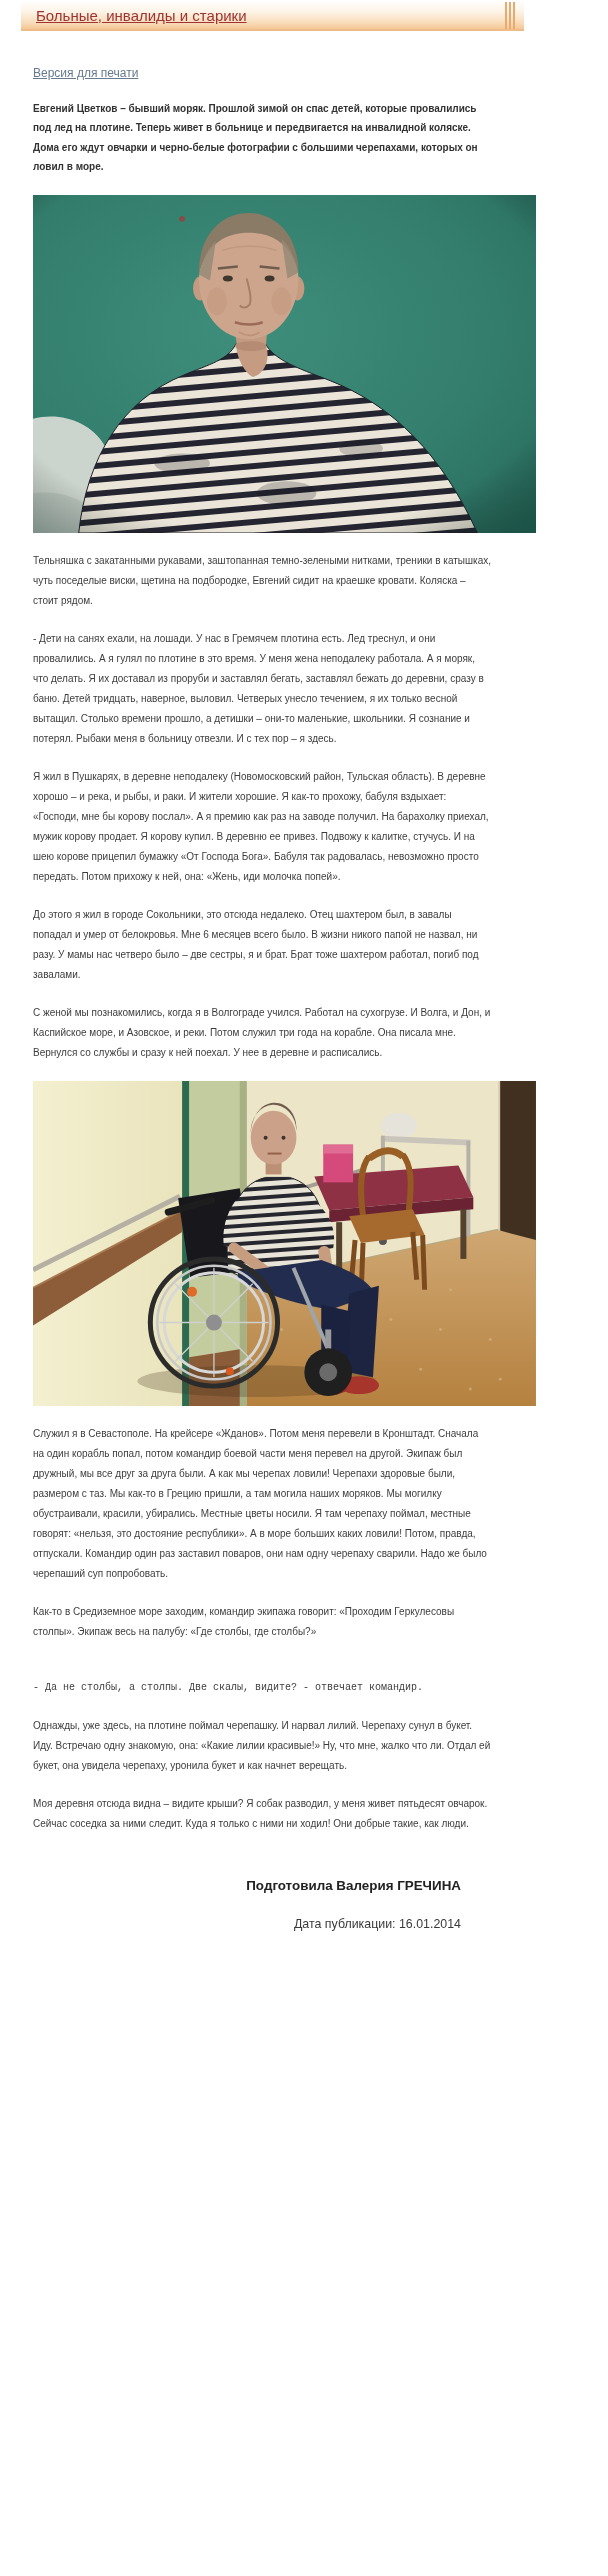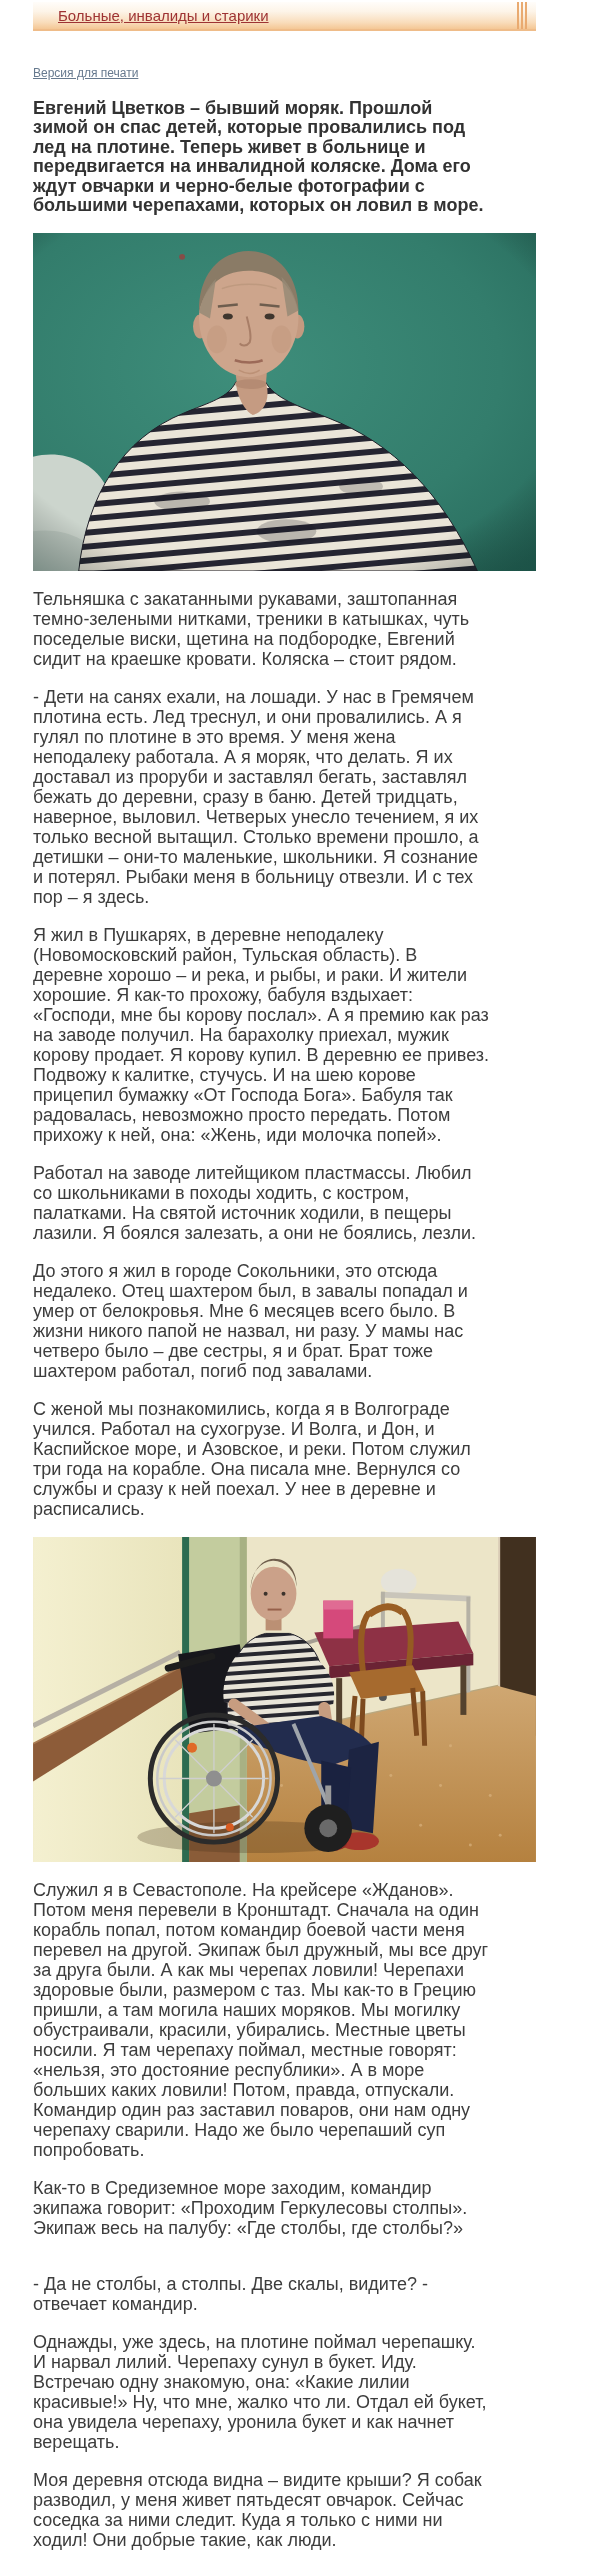--- a/index.html
+++ b/index.html
@@ -1,36 +1,36 @@
 <!DOCTYPE html>
 <html><head>
 <meta charset="utf-8">
 <style>
   html,body{margin:0;padding:0;background:#ffffff;}
   body{width:608px;font-family:"Liberation Sans",sans-serif;}
   .page{position:relative;width:608px;height:2576px;background:#fff;overflow:hidden;}
 
-  .top-bar{position:relative;margin:2px 0 0 33px;width:503px;height:29px;box-sizing:border-box;
+  .top-bar{position:relative;margin:2px 0 0 21px;width:503px;height:29px;box-sizing:border-box;
     background:linear-gradient(180deg,#fffdfa 0%,#fdf4e8 35%,#f9ddbc 75%,#f4c795 100%);
-    border-bottom:2px solid #efbc89;display:flex;align-items:center;padding-left:25px;}
+    border-bottom:2px solid #efbc89;display:flex;align-items:center;padding-left:15px;}
   .cat-link{color:#9e3333;font-size:15px;text-decoration:underline;}
   .bar-stripes{position:absolute;right:8px;top:0;height:100%;width:11px;
     background:repeating-linear-gradient(90deg,#e9aa70 0 2px,rgba(255,255,255,0) 2px 4px);}
 
   h1{margin:15px 0 0 33px;width:475px;font-size:25px;line-height:30px;font-weight:bold;color:#171717;}
 
   .print-row{margin:32px 0 0 33px;width:411px;}
   .print-link{color:#66798e;font-size:12px;text-decoration:underline;}
 
-  .article{margin-left:33px;width:459px;color:#3d3d3d;font-size:18px;line-height:20px;}
+  .article{margin-left:33px;width:459px;color:#3d3d3d;font-size:10px;line-height:20px;}
   .article p{margin:18px 0;}
   .lead{font-weight:bold;line-height:19.4px;color:#323232;}
   figure{margin:18px 0;width:503px;padding:0;}
   figure svg{display:block;}
-  .gap-before{margin-top:36px !important;}
+  .gap-before{margin-top:36px !important;font-family:Liberation Mono, monospace;}
 
   .byline{margin:44px 0 1px 33px;width:428px;text-align:right;font-weight:bold;font-size:13.4px;color:#222;}
   .pub-date{margin:24px 0 0 33px;width:428px;text-align:right;font-size:12.4px;color:#3a3a3a;}
 </style>
 </head>
 <body>
 
 <div class="page">
 
   <div class="top-bar">
@@ -92,21 +92,20 @@
         <ellipse cx="250" cy="107" rx="10" ry="14" fill="#b98f74" opacity="0.3"></ellipse>
         <path d="M203,128 C212,131 224,131 231,128" stroke="#9c6a58" stroke-width="2.5" fill="none"></path>
         <path d="M207,138 C214,142 222,142 228,138" stroke="#b08468" stroke-width="1.5" fill="none" opacity="0.6"></path>
         <rect width="506" height="340" fill="url(#vig1)"></rect>
       </svg>
     </figure>
 
     <p>Тельняшка с закатанными рукавами, заштопанная темно-зелеными нитками, треники в катышках, чуть поседелые виски, щетина на подбородке, Евгений сидит на краешке кровати. Коляска – стоит рядом.</p>
     <p>- Дети на санях ехали, на лошади. У нас в Гремячем плотина есть. Лед треснул, и они провалились. А я гулял по плотине в это время. У меня жена неподалеку работала. А я моряк, что делать. Я их доставал из проруби и заставлял бегать, заставлял бежать до деревни, сразу в баню. Детей тридцать, наверное, выловил. Четверых унесло течением, я их только весной вытащил. Столько времени прошло, а детишки – они-то маленькие, школьники. Я сознание и потерял. Рыбаки меня в больницу отвезли. И с тех пор – я здесь.</p>
     <p>Я жил в Пушкарях, в деревне неподалеку (Новомосковский район, Тульская область). В деревне хорошо – и река, и рыбы, и раки. И жители хорошие. Я как-то прохожу, бабуля вздыхает: «Господи, мне бы корову послал». А я премию как раз на заводе получил. На барахолку приехал, мужик корову продает. Я корову купил. В деревню ее привез. Подвожу к калитке, стучусь. И на шею корове прицепил бумажку «От Господа Бога». Бабуля так радовалась, невозможно просто передать. Потом прихожу к ней, она: «Жень, иди молочка попей».</p>
-    <p>Работал на заводе литейщиком пластмассы. Любил со школьниками в походы ходить, с костром, палатками. На святой источник ходили, в пещеры лазили. Я боялся залезать, а они не боялись, лезли.</p>
     <p>До этого я жил в городе Сокольники, это отсюда недалеко. Отец шахтером был, в завалы попадал и умер от белокровья. Мне 6 месяцев всего было. В жизни никого папой не назвал, ни разу. У мамы нас четверо было – две сестры, я и брат. Брат тоже шахтером работал, погиб под завалами.</p>
     <p>С женой мы познакомились, когда я в Волгограде учился. Работал на сухогрузе. И Волга, и Дон, и Каспийское море, и Азовское, и реки. Потом служил три года на корабле. Она писала мне. Вернулся со службы и сразу к ней поехал. У нее в деревне и расписались.</p>
 
     <figure>
       <svg width="503" height="325" viewBox="0 0 506 327" xmlns="http://www.w3.org/2000/svg">
         <defs>
           <linearGradient id="floor2" x1="0" y1="0" x2="0" y2="1">
             <stop offset="0%" stop-color="#cfa772"></stop>
             <stop offset="100%" stop-color="#b5813f"></stop>
           </linearGradient>

